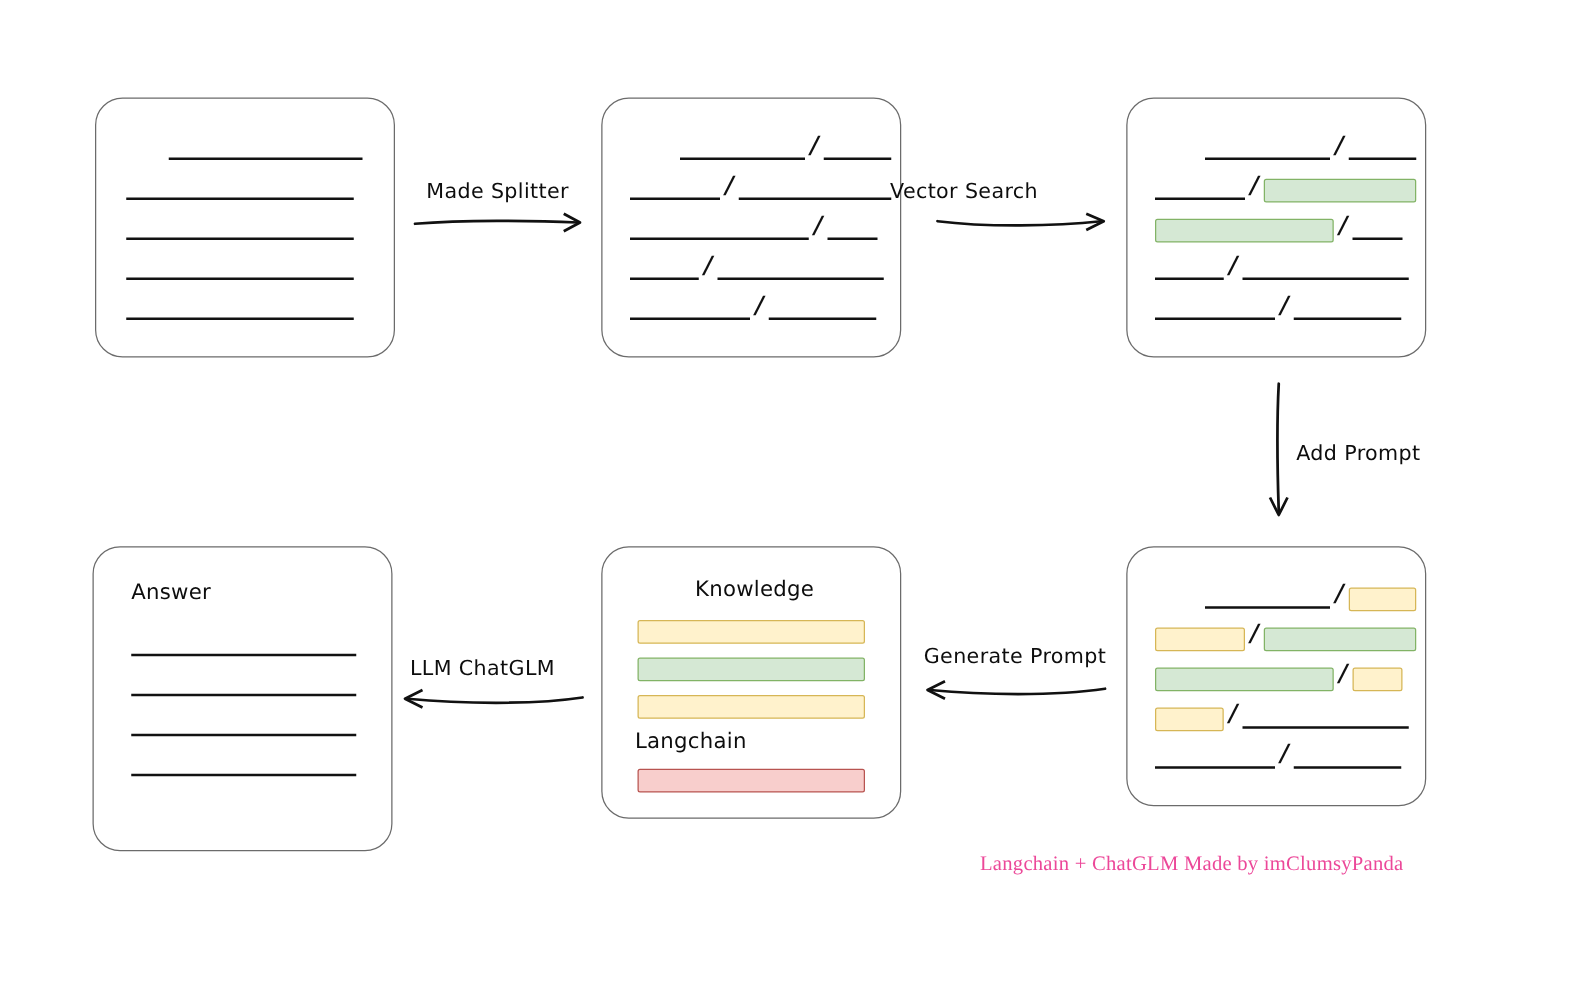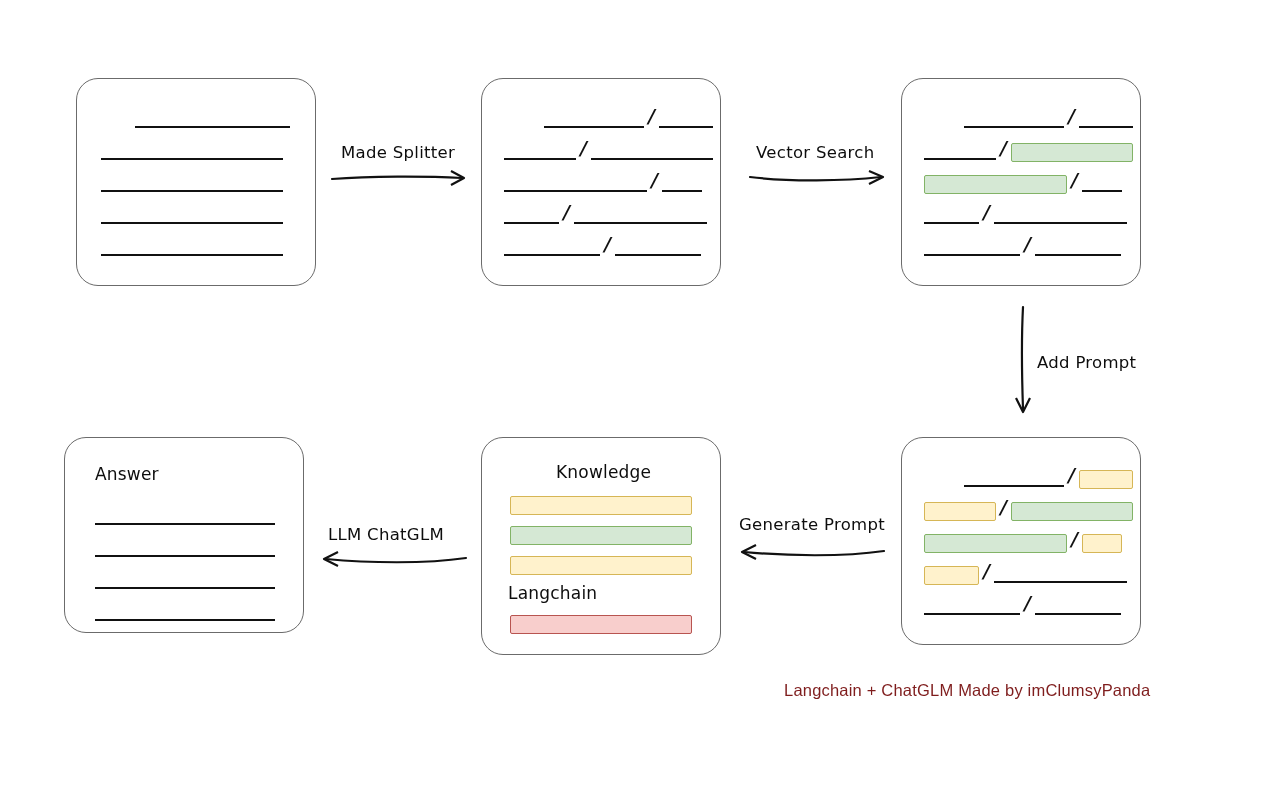--- a/index.html
+++ b/index.html
@@ -93,23 +93,23 @@
     font-family: "DejaVu Sans", sans-serif;
     font-size: 16.5px;
     color: #0d0d0d;
     white-space: nowrap;
     letter-spacing: 0.3px;
   }
 
   
   .footer-credit {
     position: absolute;
-    font-family: Liberation Sans, sans-serif;
+    font-family: Liberation Serif, serif;
     font-size: 16.5px;
-    color: #7f1d1d;
+    color: #ec4899;
     white-space: nowrap;
     letter-spacing: 0.2px;
     text-align: right;
   }
 
   svg.arrow-svg {
     position: absolute;
     overflow: visible;
     pointer-events: none;
   }
@@ -164,21 +164,21 @@
         <span class="slash">/</span>
         <span class="seg plain" style="width: 133px;"></span>
       </div>
       <div class="line-row" style="left: 22px; top: 158px;">
         <span class="seg plain" style="width: 96px;"></span>
         <span class="slash">/</span>
         <span class="seg plain" style="width: 86px;"></span>
       </div>
     </div>
 
-  <div class="arrow-label" style="left:756px; top:143px;text-align:right;">Vector Search</div>
+  <div class="arrow-label" style="left:712px; top:143px;text-align:right;">Vector Search</div>
   <svg class="arrow-svg" style="left:748px; top:168px;" width="140" height="20" viewBox="0 0 140 20">
     <path d="M2,9 C42,14 96,13 133,9" stroke="#111" stroke-width="2.2" fill="none" stroke-linecap="round"></path>
     <path d="M121,3 L135,9 L121,16" stroke="#111" stroke-width="2.2" fill="none" stroke-linejoin="round"></path>
   </svg>
 
   <div class="doc-box" id="box-vector" style="left:901px; top:78px; width:240px; height:208px;">
       <div class="line-row" style="left: 62px; top: 30px;">
         <span class="seg plain" style="width: 100px;"></span>
         <span class="slash">/</span>
         <span class="seg plain" style="width: 54px;"></span>
@@ -204,21 +204,21 @@
         <span class="seg plain" style="width: 86px;"></span>
       </div>
     </div>
 
   <svg class="arrow-svg" style="left:1012px; top:305px;" width="24" height="115" viewBox="0 0 24 115">
     <path d="M11,2 C9,40 10,75 11,104" stroke="#111" stroke-width="2.2" fill="none" stroke-linecap="round"></path>
     <path d="M4,93 L11,107 L18,93" stroke="#111" stroke-width="2.2" fill="none" stroke-linejoin="round"></path>
   </svg>
   <div class="arrow-label" style="left:1037px; top:353px;">Add Prompt</div>
 
-  <div class="doc-box" id="box-answer" style="left:64px; top:437px; width:240px; height:196px;">
+  <div class="doc-box" id="box-answer" style="left:74px; top:437px; width:240px; height:244px;">
       <div class="box-heading" style="left: 30px; top: 26px;">Answer</div>
       <div class="line-row" style="left: 30px; top: 68px;">
         <span class="seg plain" style="width: 180px;"></span>
       </div>
       <div class="line-row" style="left: 30px; top: 100px;">
         <span class="seg plain" style="width: 180px;"></span>
       </div>
       <div class="line-row" style="left: 30px; top: 132px;">
         <span class="seg plain" style="width: 180px;"></span>
       </div>

